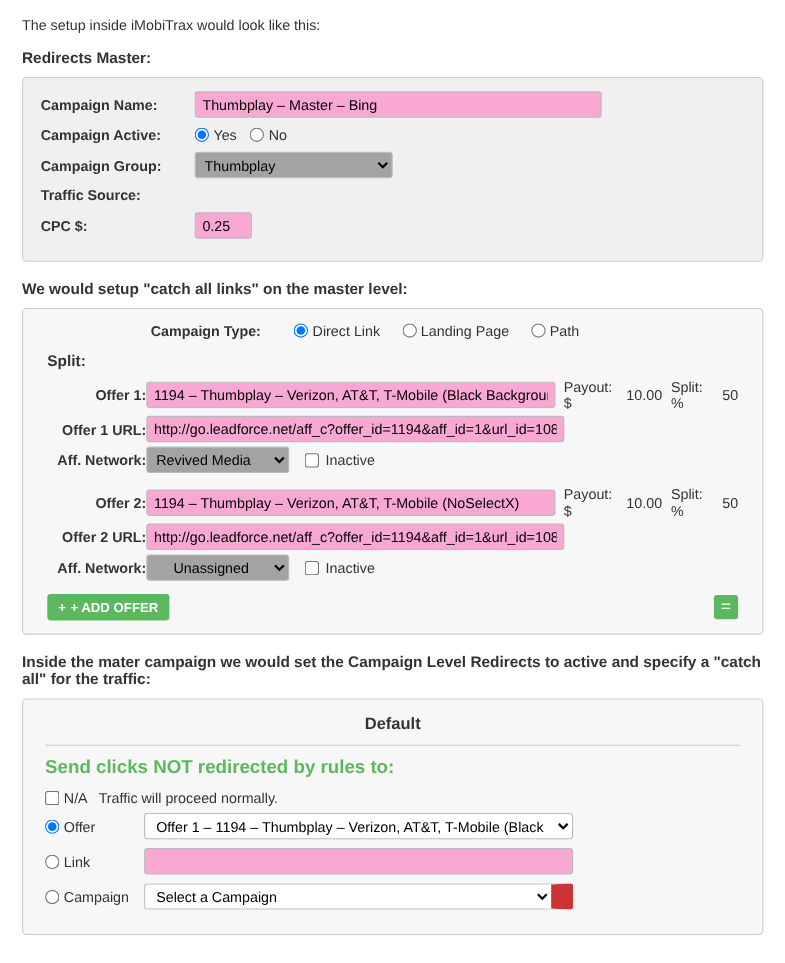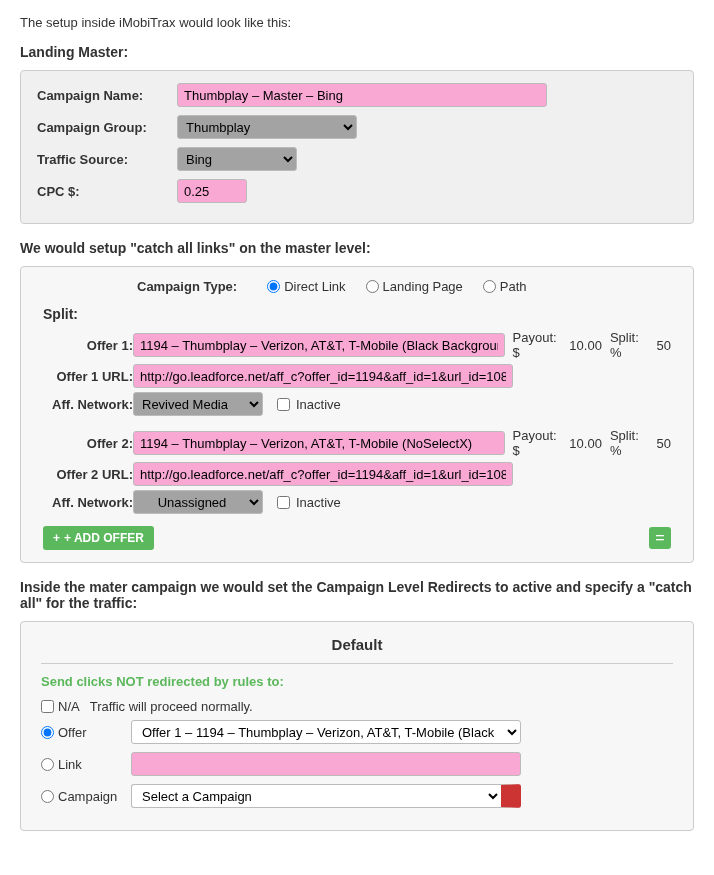--- a/index.html
+++ b/index.html
@@ -32,21 +32,21 @@
     }
     .form-control-text {
       background: #f9a8d4;
       border: 1px solid #bbb;
       border-radius: 3px;
       padding: 3px 6px;
       font-size: 13px;
       height: 24px;
     }
     .input-wide { width: 370px; }
-    .input-small { width: 70px; }
+    .input-small { width: 52px; }
     .radio-group { display: flex; align-items: center; gap: 12px; }
     .radio-label { display: flex; align-items: center; gap: 4px; font-size: 13px; }
     select.form-select {
       background: #a3a3a3;
       border: 1px solid #bbb;
       border-radius: 3px;
       padding: 2px 4px;
       font-size: 13px;
       height: 24px;
     }
@@ -115,58 +115,68 @@
       margin-bottom: 16px;
     }
     .default-title {
       text-align: center;
       font-weight: bold;
       font-size: 15px;
       margin-bottom: 10px;
       padding-bottom: 10px;
       border-bottom: 1px solid #ccc;
     }
-    .send-clicks-label { color: #5cb85c; font-weight: bold; font-size: 13px; margin-bottom: 10px; }
+    .send-clicks-label { color: #5cb85c; font-weight: bold; font-size: 17px; margin-bottom: 10px; }
     .redirect-row { display: flex; align-items: center; gap: 10px; margin-bottom: 8px; }
     .redirect-input { width: 390px; }
     .dropdown-red {
       background: #fff;
       border: 1px solid #bbb;
       border-radius: 3px;
       padding: 2px 6px;
       font-size: 13px;
       height: 24px;
       width: 390px;
     }
     .checkbox-label { display: flex; align-items: center; gap: 6px; }
     .na-row { display: flex; align-items: center; gap: 10px; margin-bottom: 6px; }
   </style>
 </head>
 <body>
 
 <p class="intro-text">The setup inside iMobiTrax would look like this:</p>
 
-<div class="section-title">Landing Master:</div>
+<div class="section-title">Redirects Master:</div>
 
 <div class="panel">
   <div class="form-row">
     <span class="form-label">Campaign Name:</span>
     <input type="text" class="form-control-text input-wide" value="Thumbplay – Master – Bing" style="">
+  </div>
+  <div class="form-row">
+    <span class="form-label">Campaign Active:</span>
+    <div class="radio-group">
+      <label class="radio-label">
+        <input type="radio" name="active" checked="" style="">
+        <span>Yes</span>
+      </label>
+      <label class="radio-label">
+        <input type="radio" name="active" style="">
+        <span>No</span>
+      </label>
+    </div>
   </div>
   <div class="form-row">
     <span class="form-label">Campaign Group:</span>
     <select class="form-select" style="width:180px;">
       <option>Thumbplay</option>
     </select>
   </div>
   <div class="form-row">
     <span class="form-label">Traffic Source:</span>
-    <select class="form-select" style="width:120px;">
-      <option>Bing</option>
-    </select>
   </div>
   <div class="form-row">
     <span class="form-label">CPC $:</span>
     <input type="text" class="form-control-text input-small" value="0.25" style="">
   </div>
 </div>
 
 <div class="section-title">We would setup "catch all links" on the master level:</div>
 
 <div class="campaign-type-panel">

